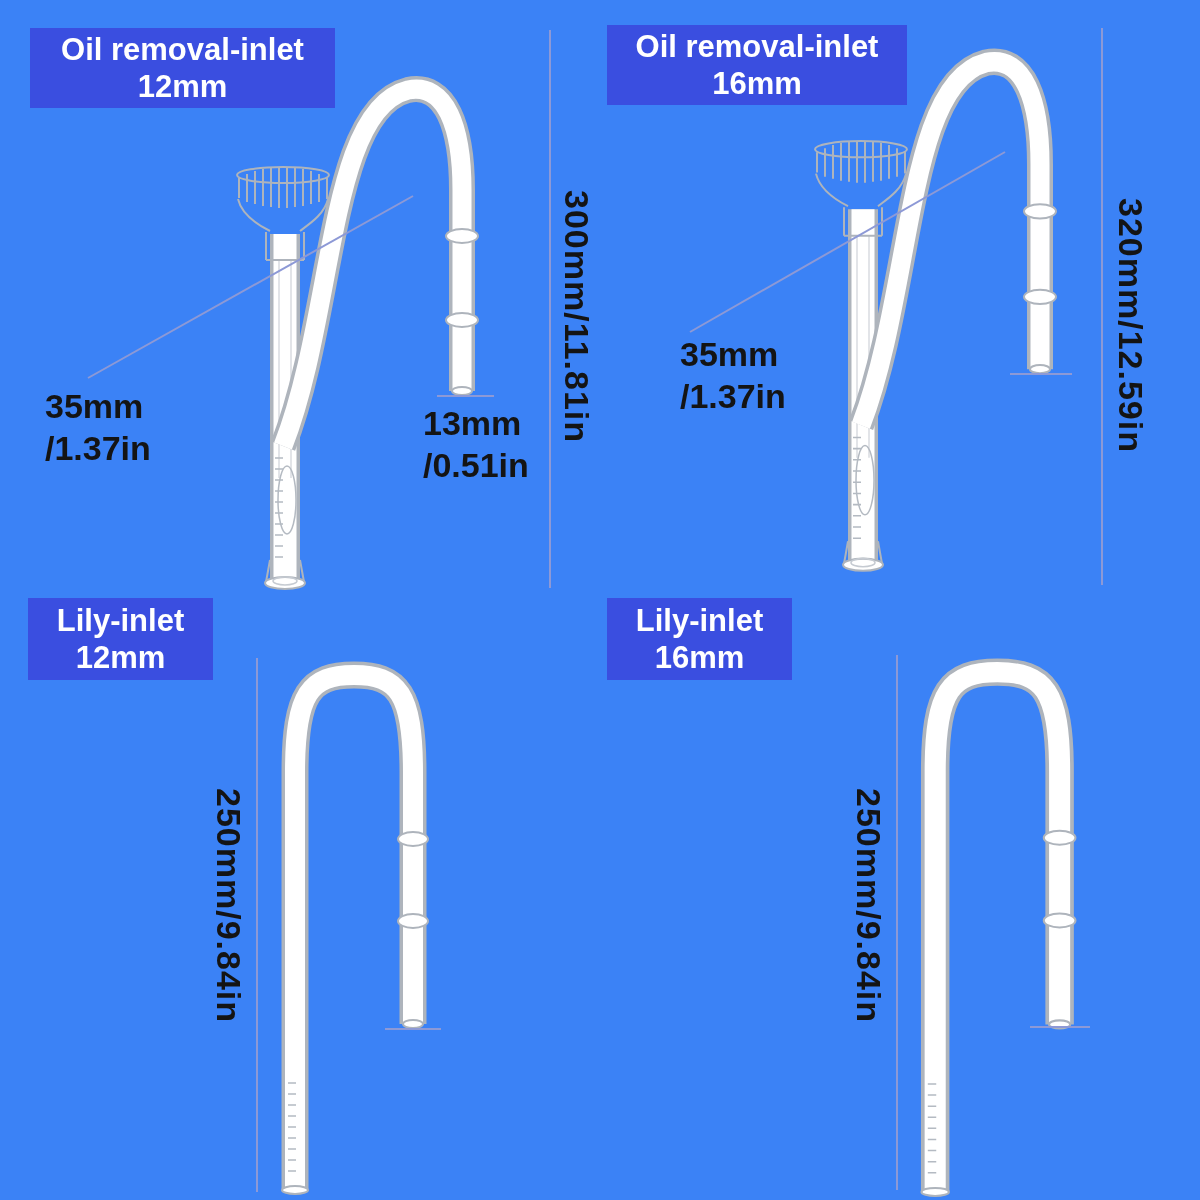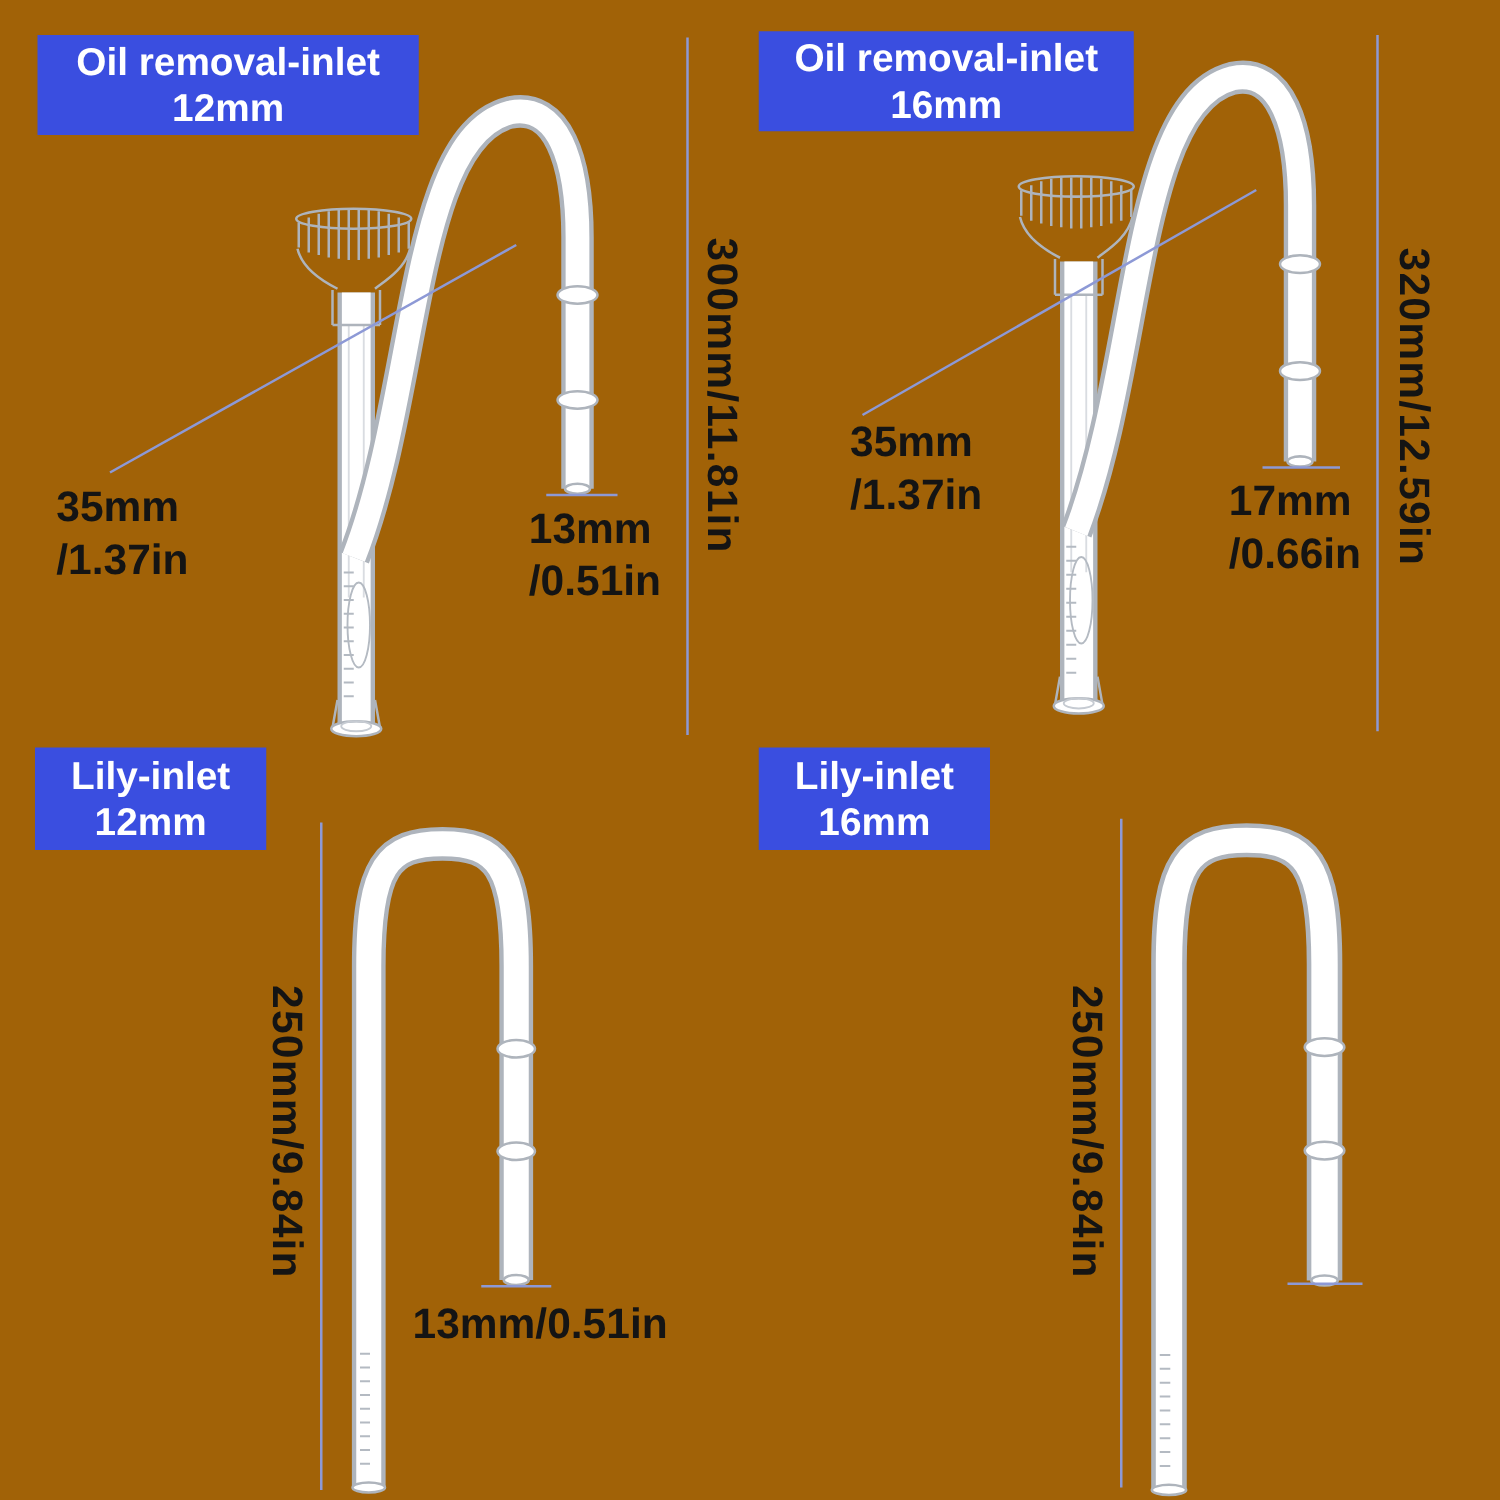--- a/index.html
+++ b/index.html
@@ -1,17 +1,17 @@
 <!DOCTYPE html>
 <html style="--label-bg: #3a4ee0; --label-text: #ffffff; --dim-line: #8d99d6; --pipe: #aeb4bc; --text: #141414;"><head>
 <meta charset="utf-8">
 <style>
   html,body{margin:0;padding:0;background:#ffffff;}
   #canvas{
-    position:relative;width:1200px;height:1200px;background:#a16207;
+    position:relative;width:1200px;height:1200px;background:#3b82f6;
     font-family:"Liberation Sans",sans-serif;overflow:hidden;
   }
   .label{
     position:absolute;
     background:var(--label-bg,#3a4ee0);
     color:var(--label-text,#ffffff);
     display:flex;flex-direction:column;align-items:center;justify-content:center;
     font-weight:bold;font-size:31px;line-height:37px;
   }
   .meas{
@@ -120,24 +120,19 @@
   <div class="meas" style="left:423px;top:402px;">
     <div>13mm</div>
     <div>/0.51in</div>
   </div>
   <div class="meas vtext" style="left:556px;top:190px;">300mm/11.81in</div>
 
   <div class="meas" style="left:680px;top:333px;">
     <div>35mm</div>
     <div>/1.37in</div>
   </div>
-  <div class="meas" style="left:983px;top:380px;">
-    <div>17mm</div>
-    <div>/0.66in</div>
-  </div>
   <div class="meas vtext" style="left:1110px;top:198px;">320mm/12.59in</div>
 
   <div class="meas vtext" style="left:208px;top:788px;">250mm/9.84in</div>
-  <div class="meas" style="left:330px;top:1038px;">13mm/0.51in</div>
 
   <div class="meas vtext" style="left:848px;top:788px;">250mm/9.84in</div>
 
 </div>
 
 </body></html>

